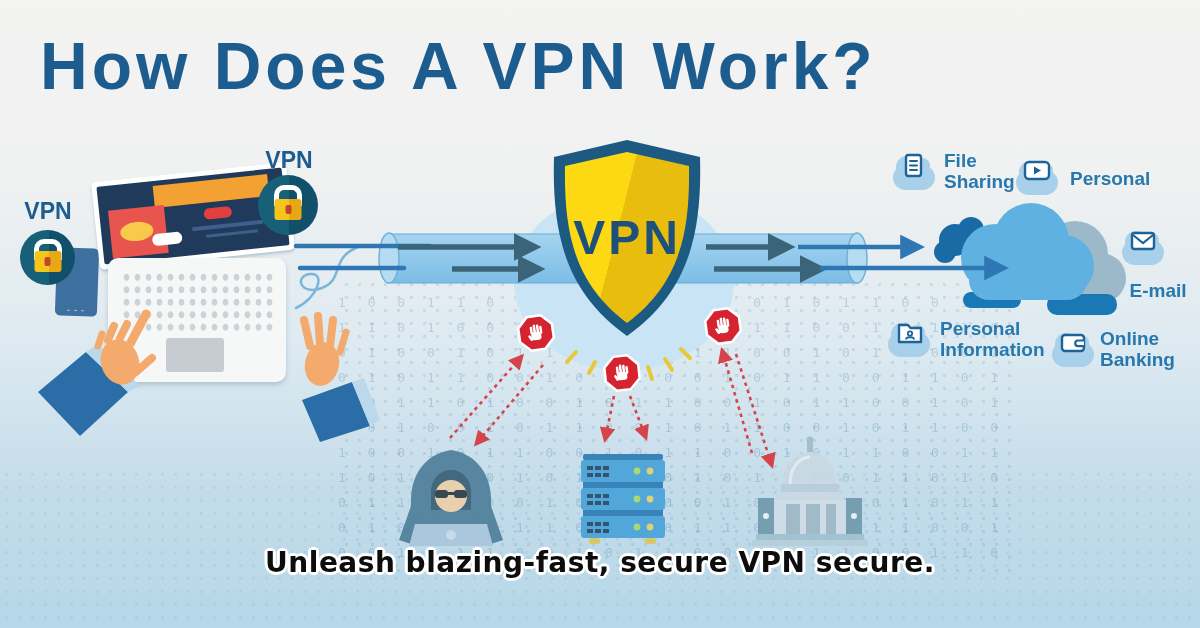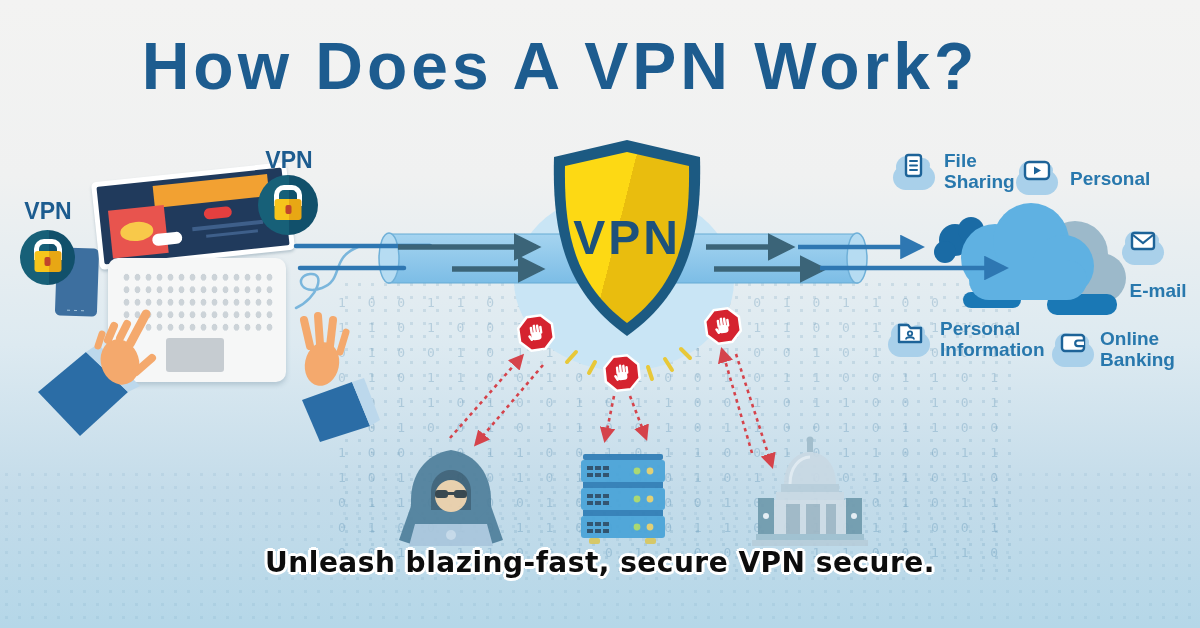--- a/index.html
+++ b/index.html
@@ -6,21 +6,21 @@
   #stage{position:relative;width:1200px;height:628px;overflow:hidden;
          background:linear-gradient(180deg,#f3f3f2 0%,#f0f1f1 28%,#ddeaf1 55%,#c4dcea 78%,#b5d7e8 100%);}
   .abs{position:absolute;}
   
   .dots{position:absolute;background-image:radial-gradient(rgba(70,130,165,.16) 1.4px,transparent 1.8px);background-size:13px 13px;pointer-events:none;}
   
   #binary{position:absolute;left:338px;top:290px;width:676px;height:282px;overflow:hidden;
           font-family:"DejaVu Sans Mono",monospace;font-size:13px;line-height:25px;
           letter-spacing:7px;color:rgba(35,105,150,.22);pointer-events:none;white-space:nowrap;}
   
-  #title{left:40px;top:28px;width:1040px;text-align:center;font-size:66px;font-weight:bold;
+  #title{left:40px;top:28px;width:1040px;text-align:left;font-size:66px;font-weight:bold;
          letter-spacing:4px;color:#1d5c8f;}
   
   #caption{left:0;top:546px;width:1200px;text-align:center;font-family:"DejaVu Sans",sans-serif;
            font-size:28px;font-weight:800;color:#0d0d0d;z-index:40;letter-spacing:.5px;
            text-shadow:3px 0 0 #fff,-3px 0 0 #fff,0 3px 0 #fff,0 -3px 0 #fff,
                        2px 2px 0 #fff,-2px 2px 0 #fff,2px -2px 0 #fff,-2px -2px 0 #fff;}
   .faded-label{color:#aec4d0;font-size:20px;font-weight:bold;z-index:18;letter-spacing:.5px;opacity:.85;}
   
   .badge-circle{border-radius:50%;background:linear-gradient(90deg,#176078 52%,#11506b 52%);z-index:26;}
   .badge-label{font-size:23px;font-weight:bold;color:#1d5c8f;text-align:center;z-index:26;}

